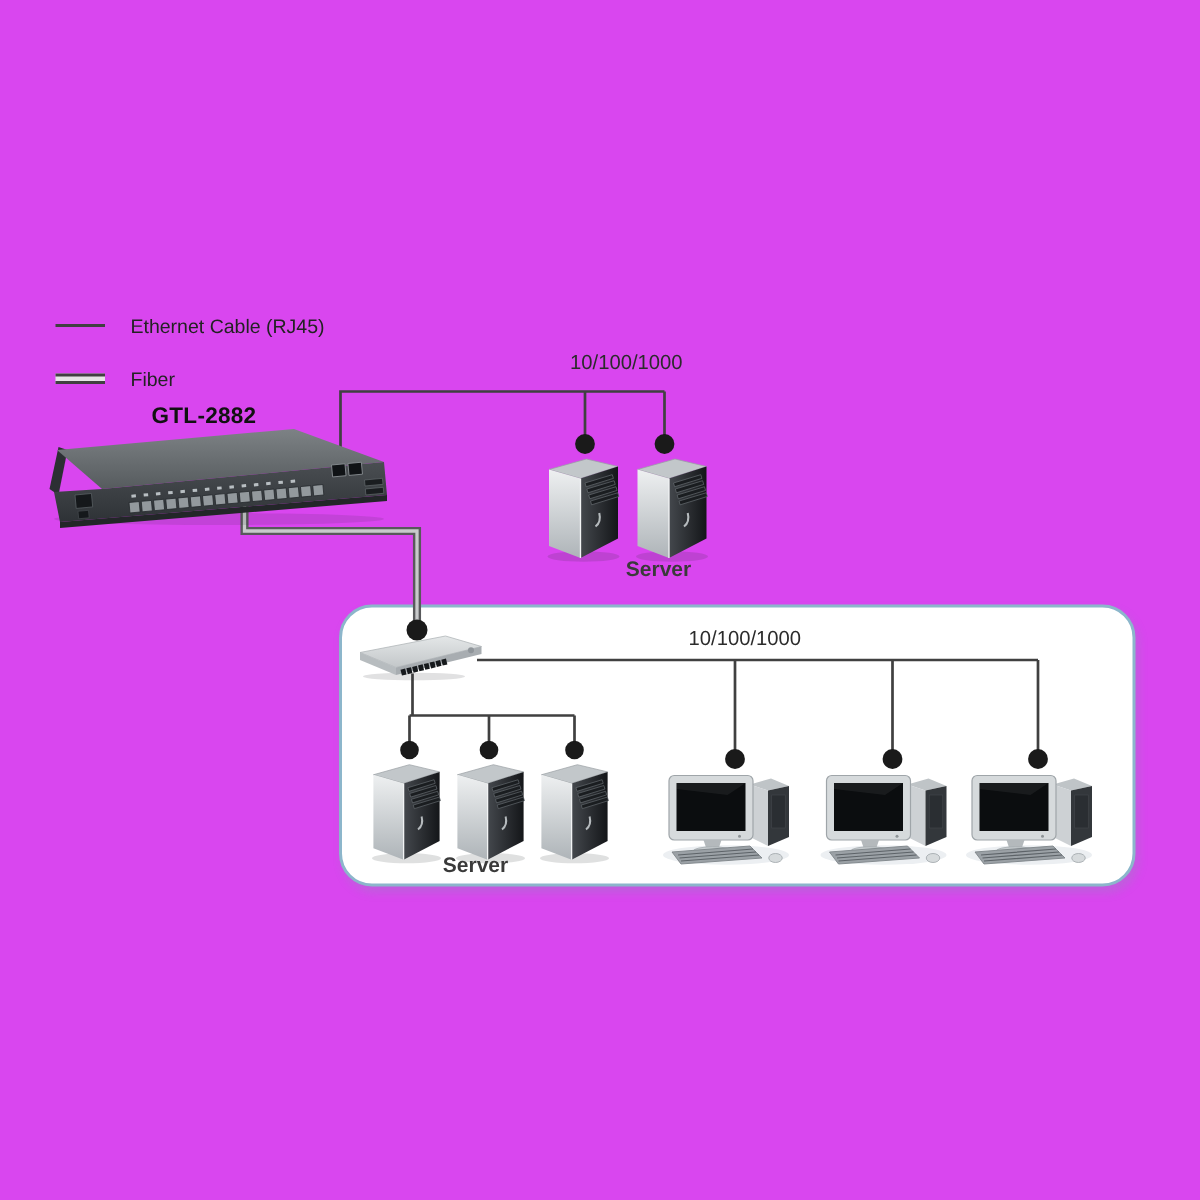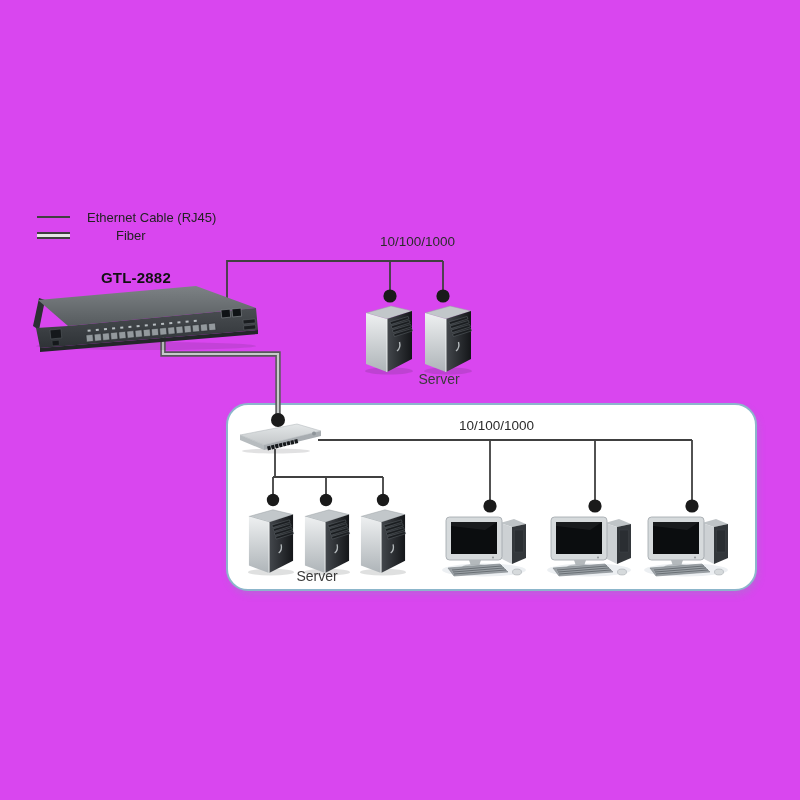--- a/index.html
+++ b/index.html
@@ -15,21 +15,21 @@
   .abs{position:absolute;}
   
   .legend-row{position:absolute;display:flex;align-items:center;height:16px;}
   .legend-sample{width:33px;margin-right:17px;flex:0 0 auto;}
   .sample-single{height:0;border-top:2px solid var(--line);}
   .sample-double{height:3px;background:#e6e6e6;border-top:2px solid var(--line);border-bottom:2px solid var(--line);}
   .legend-label{font-size:13px;color:#222;white-space:nowrap;}
   
   .model-label{font-size:15px;font-weight:bold;color:#111;letter-spacing:.2px;}
   .speed-label{font-size:13.5px;color:#2b2b2b;white-space:nowrap;text-align:center;}
-  .group-label{font-size:14px;color:#3a3a3a;width:80px;text-align:center;}
+  .group-label{font-size:14px;color:#3a3a3a;width:80px;text-align:center;font-weight:bold;}
   
   .lan-box{
     left:226px;top:403px;width:531px;height:188px;box-sizing:border-box;
     border:2px solid var(--box-border);border-radius:22px;background:#fff;
     box-shadow:2px 4px 6px rgba(130,155,175,.28);
   }
   .layer{position:absolute;left:0;top:0;}
   .net{stroke:var(--line);stroke-width:1.8;fill:none;}
   .dot{fill:var(--dot);stroke:none;}
   .fiber-o{stroke:var(--fiber-outer);stroke-width:5.4;fill:none;}
@@ -170,21 +170,21 @@
     </symbol>
   </defs>
 </svg>
 
 <div class="canvas">
 
   <div class="legend-row" style="left:37px;top:209px;">
     <div class="legend-sample sample-single"></div>
     <div class="legend-label">Ethernet Cable (RJ45)</div>
   </div>
-  <div class="legend-row" style="left:37px;top:227px;gap:29px;">
+  <div class="legend-row" style="left:37px;top:244px;">
     <div class="legend-sample sample-double"></div>
     <div class="legend-label">Fiber</div>
   </div>
 
   <div class="abs lan-box"></div>
 
   <svg class="layer" width="800" height="800" viewBox="0 0 800 800">
 
     <path class="net" d="M227,314 V261 H443 M390,261 V294 M443,261 V294"></path>
     <circle class="dot" cx="390" cy="296" r="6.6"></circle>

